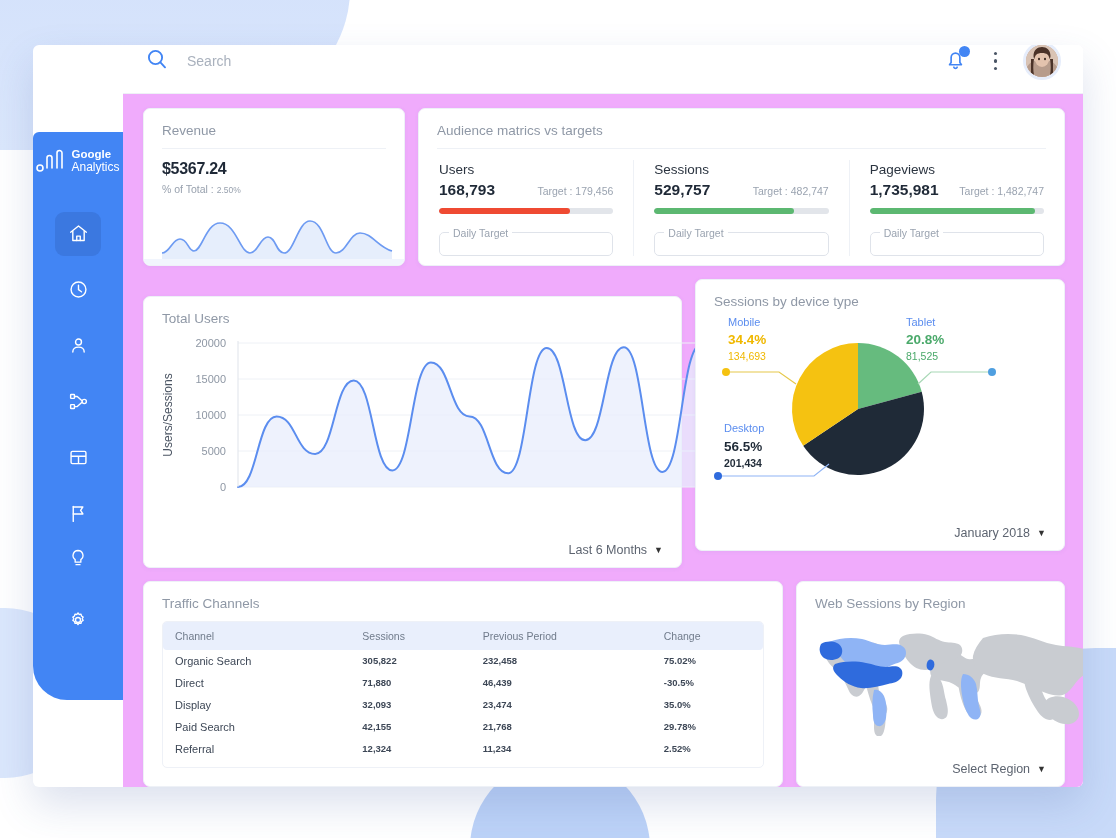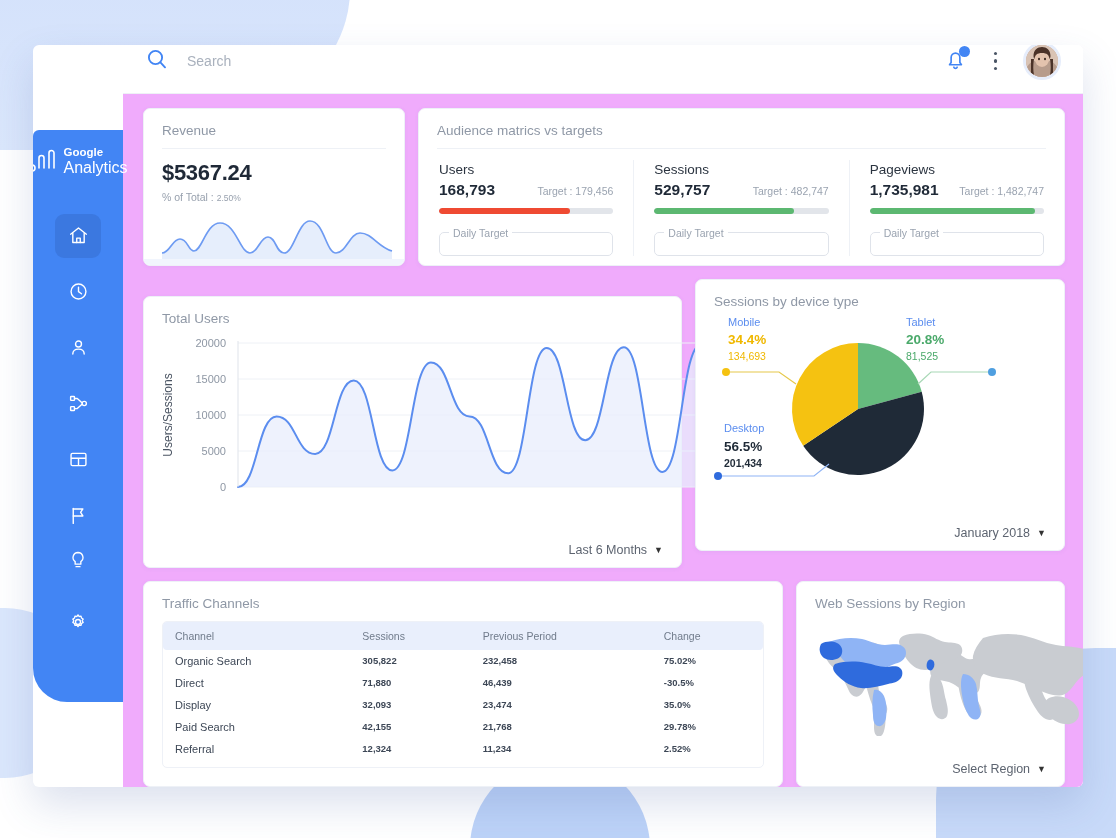--- a/index.html
+++ b/index.html
@@ -49,21 +49,21 @@
     width: 90px; background: #4285f4;
     display: flex; flex-direction: column; align-items: center;
     border-radius: 6px 0 0 34px;
     flex: 0 0 90px;
     position: relative;
   }
   .logo { margin-top: 16px; display: flex; align-items: center; gap: 5px; color: #fff; }
   .logo-mark svg { display: block; }
   .logo-text { line-height: 1.08; }
   .logo-text .l1 { font-size: 11.5px; font-weight: bold; display: block; }
-  .logo-text .l2 { font-size: 16px; display: block; }
+  .logo-text .l2 { font-size: 12px; display: block; }
 
   .nav-top { margin-top: 38px; display:flex; flex-direction: column; gap: 12px; align-items:center;}
   .nav-bottom { margin-top: auto; margin-bottom: 58px; display:flex; flex-direction: column; gap: 18px; align-items:center;}
   .nav-item {
     width: 46px; height: 44px; border-radius: 9px;
     display: flex; align-items: center; justify-content: center;
     cursor: pointer;
   }
   .nav-item.active { background: #3b78e0; }
   .nav-item svg { display:block; }
@@ -105,21 +105,21 @@
   .row { display: flex; gap: 13px; }
   .card {
     background: #fff; border: 1px solid #eef1f7; border-radius: 7px;
     box-shadow: 0 1px 4px rgba(80,110,170,.07);
   }
   .card-title { font-size: 13.5px; color: #8f98a6; padding: 14px 18px 10px; }
 
   
   #revenue-card { width: 262px; height: 158px; position: relative; overflow: hidden; }
   #revenue-card .divider { height:1px; background:#eef1f6; margin: 0 18px; }
-  .revenue-value { font-size: 22px; font-weight: bold; color: #1f2937; padding: 11px 18px 0; letter-spacing:-.3px;}
+  .revenue-value { font-size: 16px; font-weight: bold; color: #1f2937; padding: 11px 18px 0; letter-spacing:-.3px;}
   .revenue-sub { font-size: 10.5px; color: #98a1ae; padding: 5px 18px 0; }
   .revenue-sub b { font-size: 8.5px; font-weight: normal; }
   #revenue-spark { position: absolute; left: 0; bottom: 0; width: 262px; height: 62px; }
 
   
   #audience-card { flex: 1; height: 158px; }
   .metrics { display: flex; padding: 0 0 0 0; }
   .metric { flex: 1; padding: 2px 20px 0 20px; border-right: 1px solid #eef1f6; }
   .metric:last-child { border-right: none; }
   .metric-label { font-size: 13.5px; color: #2b3440; margin-bottom: 4px; }

